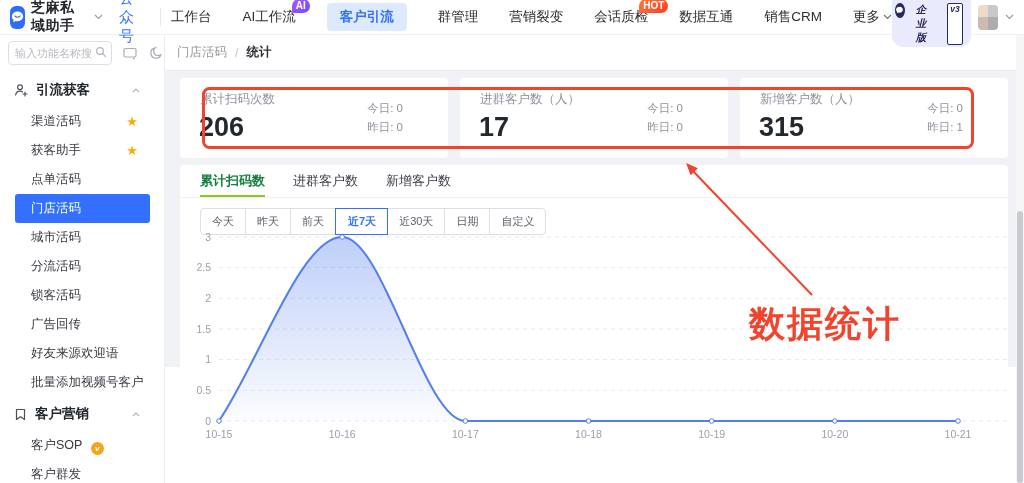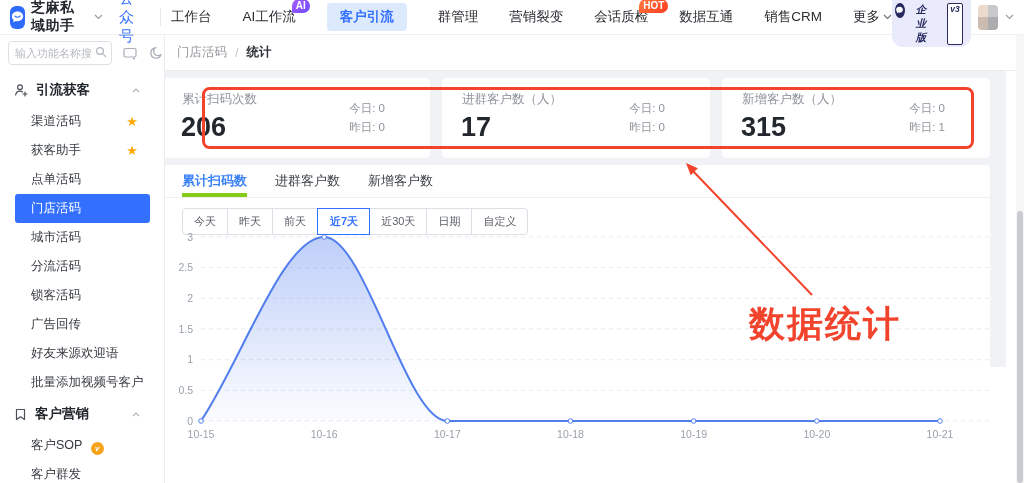--- a/index.html
+++ b/index.html
@@ -57,32 +57,32 @@
                line-height:13px; vertical-align:-2px; margin-left:5px; }
 
   
   .crumbbar { position:absolute; left:165px; top:35px; width:859px; height:36px; background:#fff;
               border-bottom:1px solid #eaecef; display:flex; align-items:center; padding-left:12px; z-index:10; }
   .crumb-parent { font-size:12.5px; color:#97999e; cursor:pointer; }
   .crumb-sep { font-size:12.5px; color:#c3c5c9; margin:0 8px; }
   .crumb-current { font-size:12.5px; color:#2e3136; font-weight:700; }
 
   
-  .content { position:absolute; left:147px; top:71px; width:859px; height:296px; background:#f0f2f5; }
+  .content { position:absolute; left:165px; top:71px; width:859px; height:296px; background:#f0f2f5; }
   .stat-cards { position:absolute; left:15px; top:7px; display:flex; gap:12px; }
   .stat-card { width:268px; height:80px; background:#fff; border-radius:4px; position:relative; }
   .stat-title { position:absolute; left:20px; top:13px; font-size:12.5px; color:#8e939b; }
   .stat-value { position:absolute; left:19px; top:34px; font-size:27px; font-weight:700; color:#23272e; }
   .stat-side { position:absolute; right:45px; top:50%; transform:translateY(-50%); font-size:11.5px;
                color:#8e939b; line-height:19px; }
 
   .panel { position:absolute; left:15px; top:94px; width:828px; height:313px; background:#fff; border-radius:4px; }
   .tabs { display:flex; gap:28px; padding:0 20px; border-bottom:1px solid #edeff3; height:33px; }
   .tab { font-size:13px; color:#3a3e45; line-height:31px; cursor:pointer; }
-  .tab.active { color:#3b82f6; font-weight:700; border-bottom:4px solid #84cc16; }
+  .tab.active { color:#15803d; font-weight:700; border-bottom:2px solid #84cc16; }
   .filters { display:inline-flex; margin:10px 0 0 20px; }
   .fbtn { border:1px solid #dcdfe6; background:#fff; color:#5a5e66; font-size:11px; padding:5px 11px;
           margin-left:-1px; cursor:pointer; position:relative; white-space:nowrap;
           font-family:"Liberation Sans","DejaVu Sans",sans-serif; }
   .fbtn:first-child { border-radius:4px 0 0 4px; margin-left:0; }
   .fbtn:last-child { border-radius:0 4px 4px 0; }
   .fbtn.active { color:#3370ff; border-color:#3370ff; font-weight:700; z-index:2;padding-left:12px; }
   #chart-svg { position:absolute; left:0; top:64px; }
   #chart-svg text.tick { font-size:10.5px; fill:#9aa1ab; font-family:"Liberation Sans","DejaVu Sans",sans-serif; }
 

